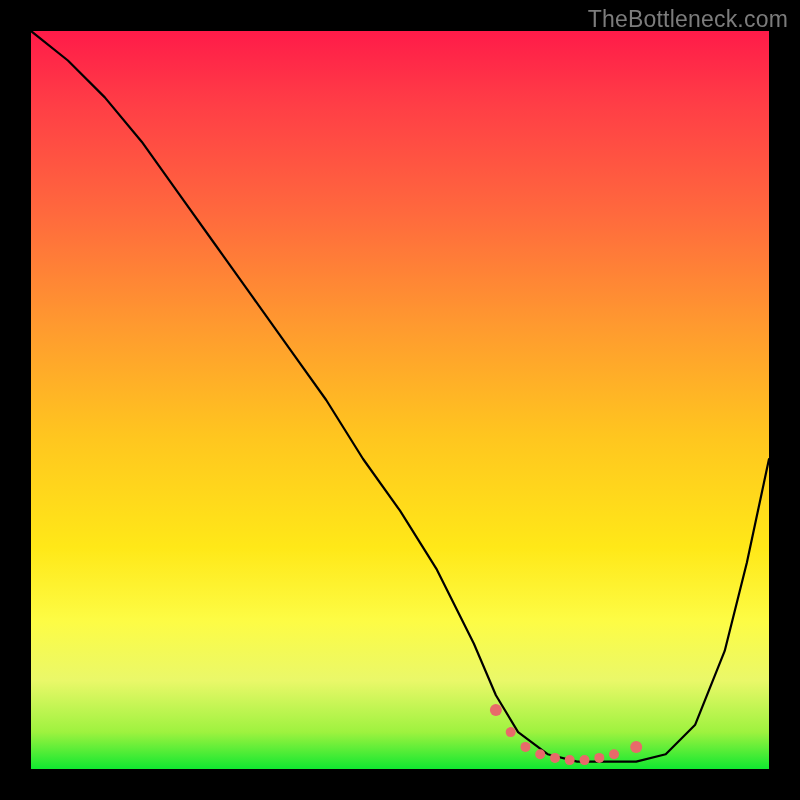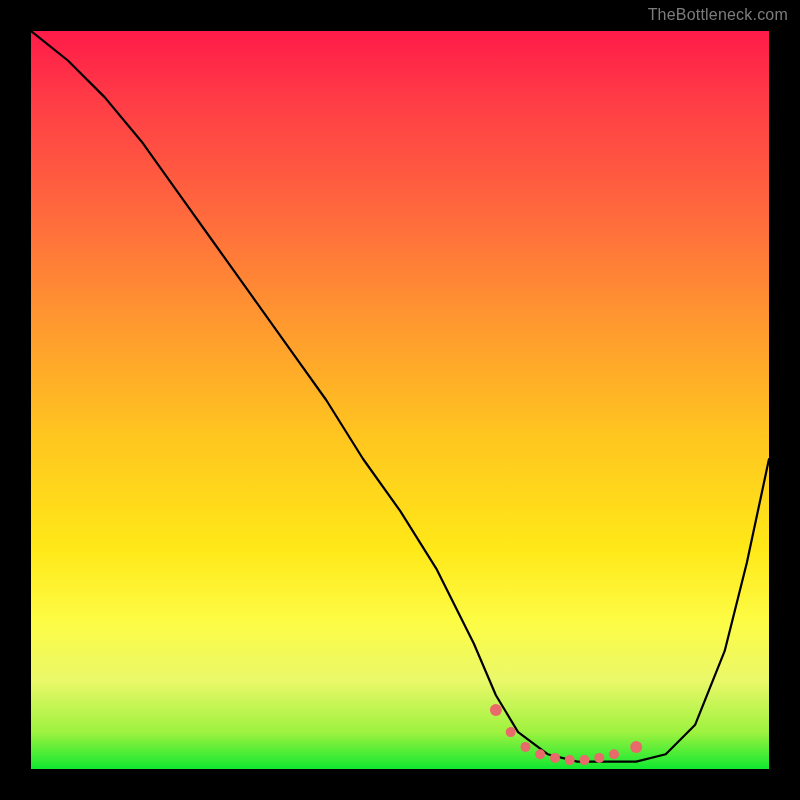--- a/index.html
+++ b/index.html
@@ -45,21 +45,21 @@
       #eaf869 88%,
       #9ef23f 95%,
       #10e830 100%
     );
   }
   .watermark {
     position: absolute;
     top: 6px;
     right: 12px;
     color: #7c7c7c;
-    font-size: 16px;
+    font-size: 23px;
     letter-spacing: 0.2px;
     font-weight: 500;
   }
   svg.curve {
     position: absolute;
     left: 0;
     top: 0;
     width: 738px;
     height: 738px;
   }

